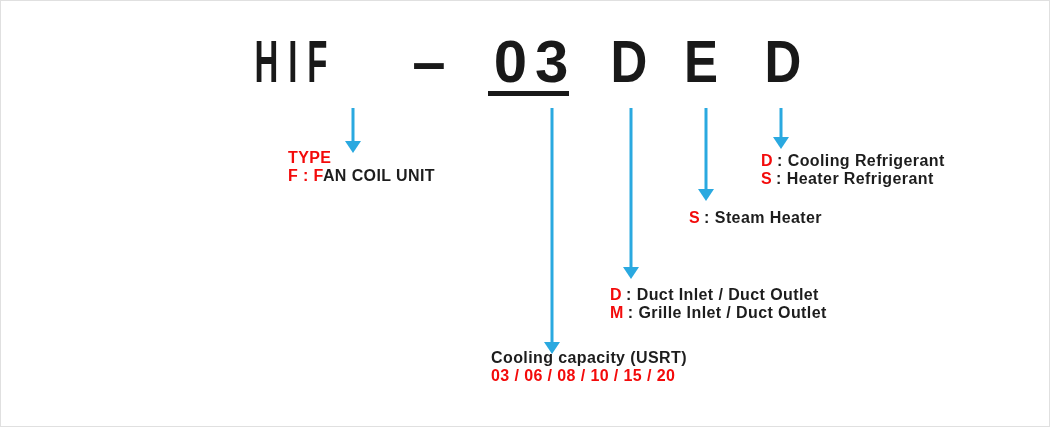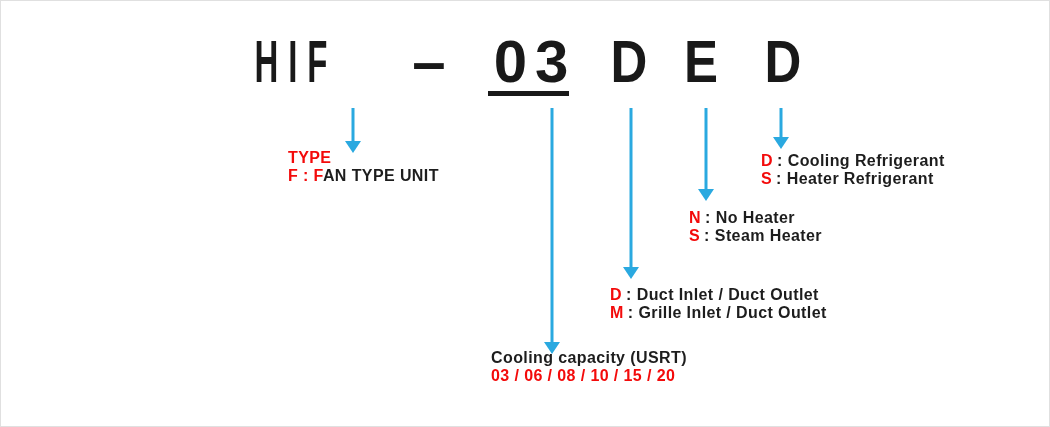--- a/index.html
+++ b/index.html
@@ -78,31 +78,30 @@
   <div class="arrow" style="left:780px;top:107px;height:41px">
       <i class="shaft"></i>
       <i class="head"></i>
     </div>
 
   <div class="block" style="left:287px;top:148px">
     <div>
       <span class="red">TYPE</span>
     </div>
     <div>
-      <span class="red">F : F</span><span>AN TYPE UNIT</span>
+      <span class="red">F : F</span><span>AN COIL UNIT</span>
     </div>
   </div>
 
   <div class="block" style="left:760px;top:151px">
     <div><span class="red">D</span><span class="colon">:</span><span>Cooling Refrigerant</span></div>
     <div><span class="red">S</span><span class="colon">:</span><span>Heater Refrigerant</span></div>
   </div>
 
   <div class="block" style="left:688px;top:208px">
-    <div><span class="red">N</span><span class="colon">:</span><span>No Heater</span></div>
     <div><span class="red">S</span><span class="colon">:</span><span>Steam Heater</span></div>
   </div>
 
   <div class="block" style="left:609px;top:285px">
     <div><span class="red">D</span><span class="colon">:</span><span>Duct Inlet / Duct Outlet</span></div>
     <div><span class="red">M</span><span class="colon">:</span><span>Grille Inlet / Duct Outlet</span></div>
   </div>
 
   <div class="block" style="left:490px;top:348px">
     <div>Cooling capacity (USRT)</div>

